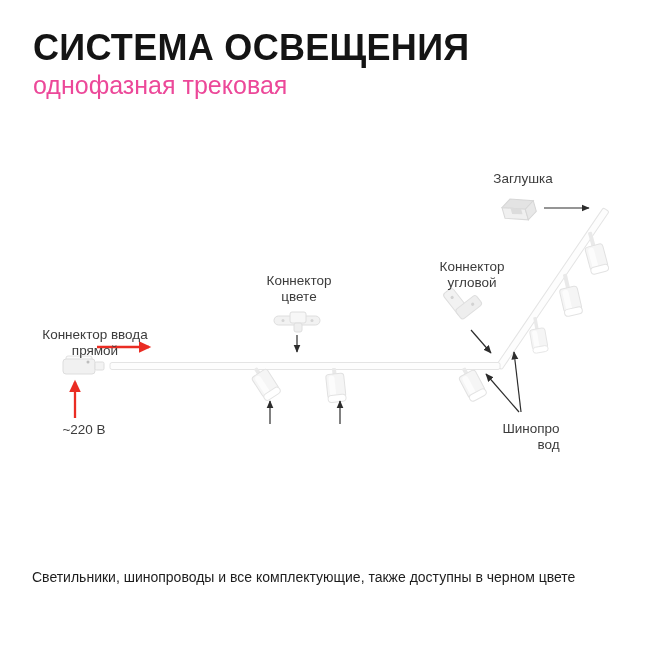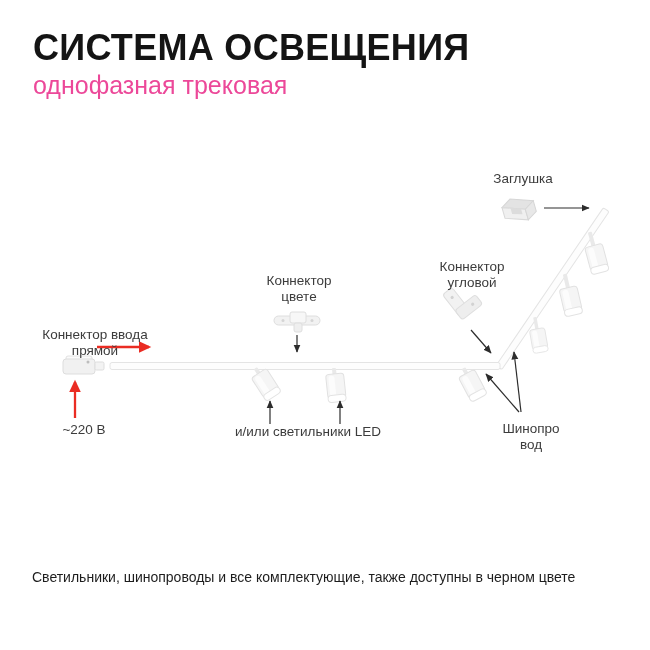--- a/index.html
+++ b/index.html
@@ -152,24 +152,23 @@
     <div class="lbl" style="left:95px;top:327px;">
       <span>Коннектор ввода</span>
       <span>прямой</span>
     </div>
 
     <div class="lbl" style="left:84px;top:422px;">
       <span>~220 В</span>
     </div>
 
     <div class="lbl" style="left:308px;top:424px;">
-      <span>и/или светильники LED</span>
     </div>
 
-    <div class="lbl" style="left:531px;top:421px;">
+    <div class="lbl" style="left:531px;top:421px;text-align:right;">
       <span>Шинопро</span>
       <span>вод</span>
     </div>
 
   </div>
 
   <div class="footnote">Светильники, шинопроводы и все комплектующие, также доступны в черном цвете</div>
 
 </div>
 

